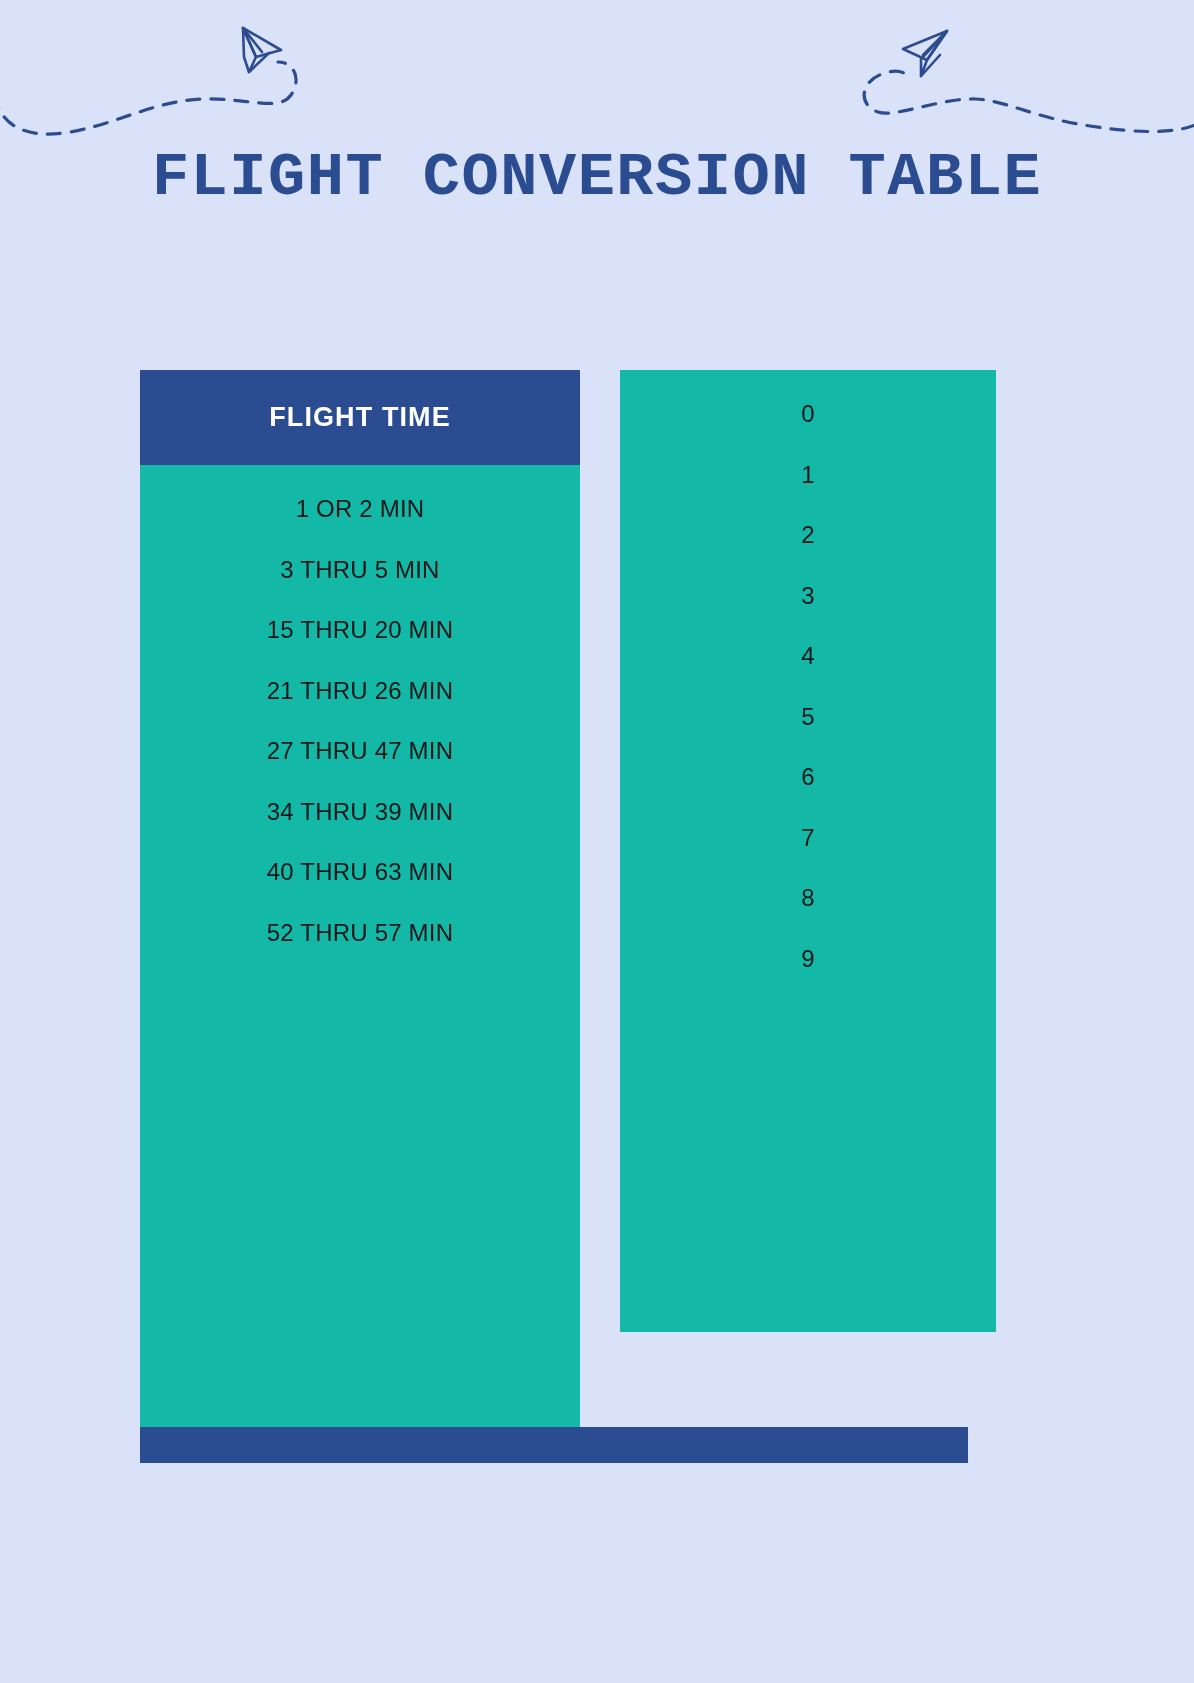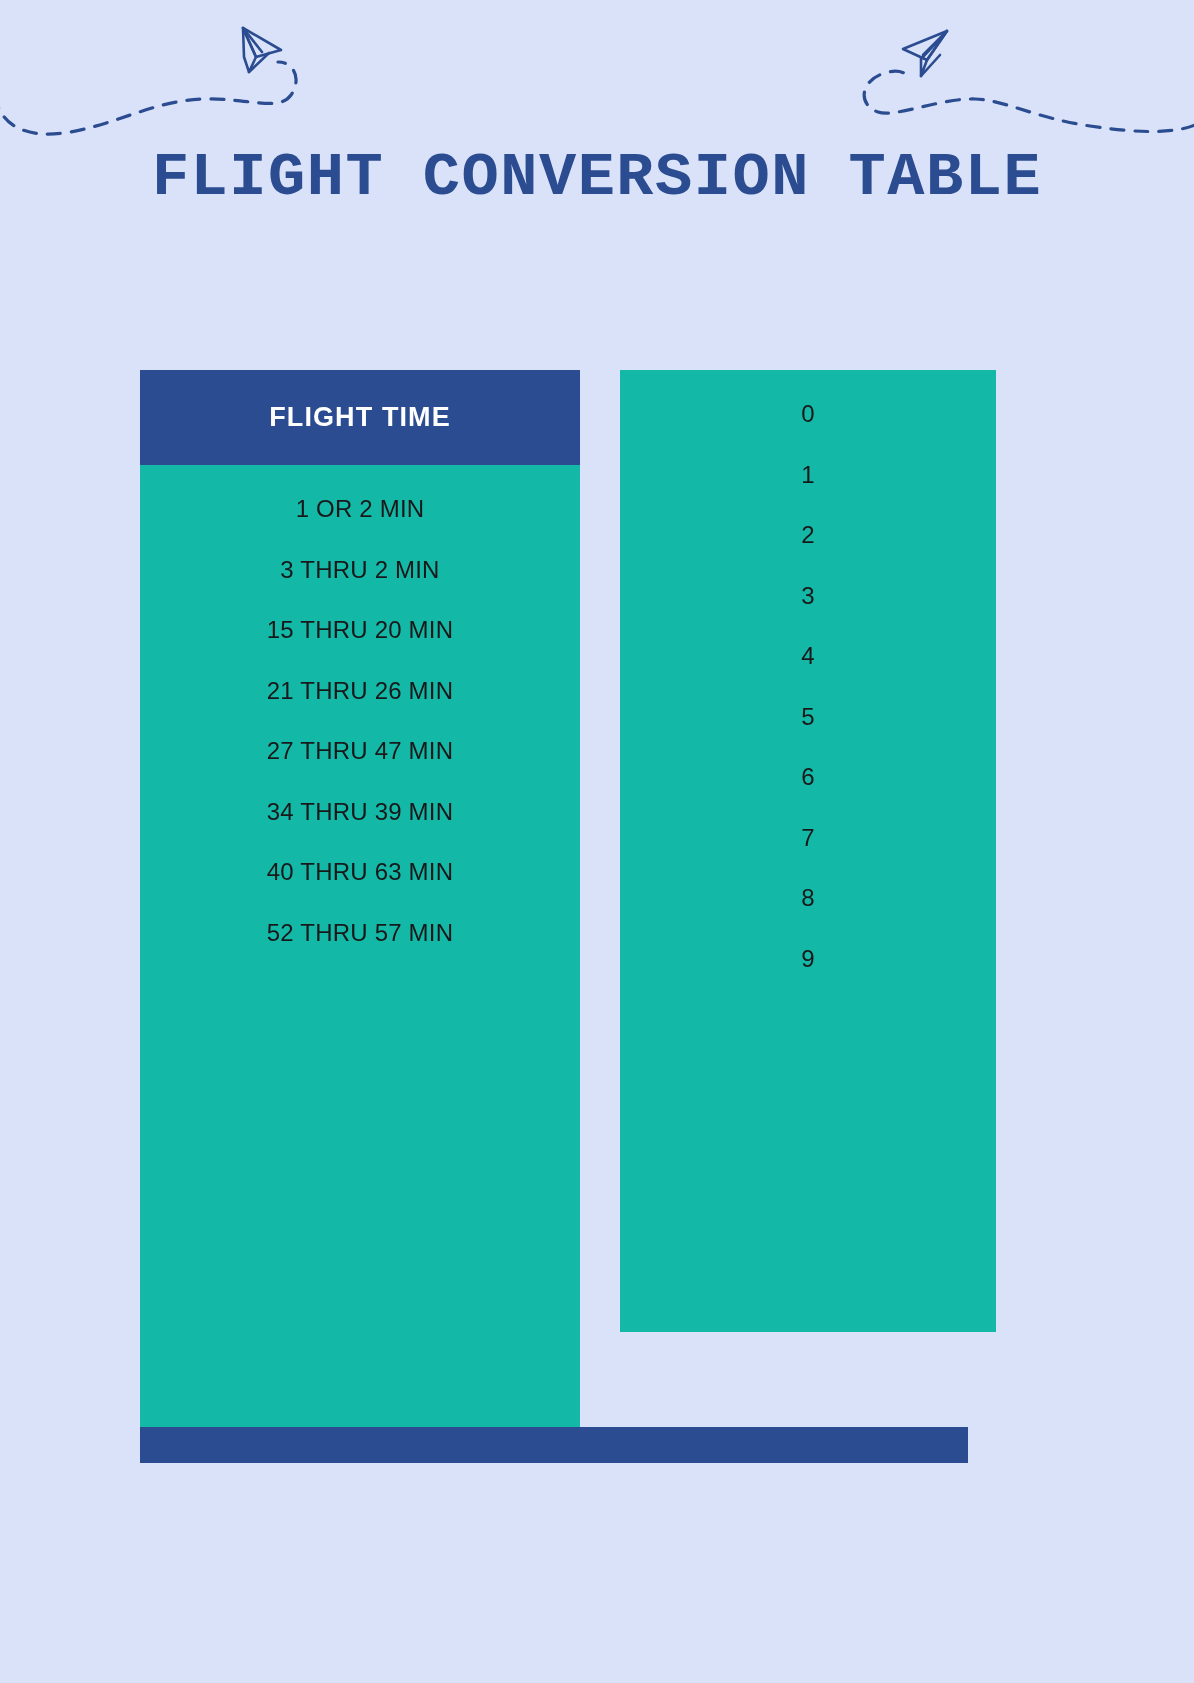--- a/index.html
+++ b/index.html
@@ -127,21 +127,21 @@
   <h1 class="title">FLIGHT CONVERSION TABLE</h1>
 </div>
 
 <div class="table">
   <div class="table-grid">
 
     <div class="col">
       <div class="th">FLIGHT TIME</div>
       <div class="col-body" id="body-col-0">
           <div class="td">1 OR 2 MIN</div>
-          <div class="td">3 THRU 2 MIN</div>
+          <div class="td">3 THRU 5 MIN</div>
           <div class="td">15 THRU 20 MIN</div>
           <div class="td">21 THRU 26 MIN</div>
           <div class="td">27 THRU 47 MIN</div>
           <div class="td">34 THRU 39 MIN</div>
           <div class="td">40 THRU 63 MIN</div>
           <div class="td">52 THRU 57 MIN</div>
         </div>
     </div>
 
     <div class="col-gap"></div>

